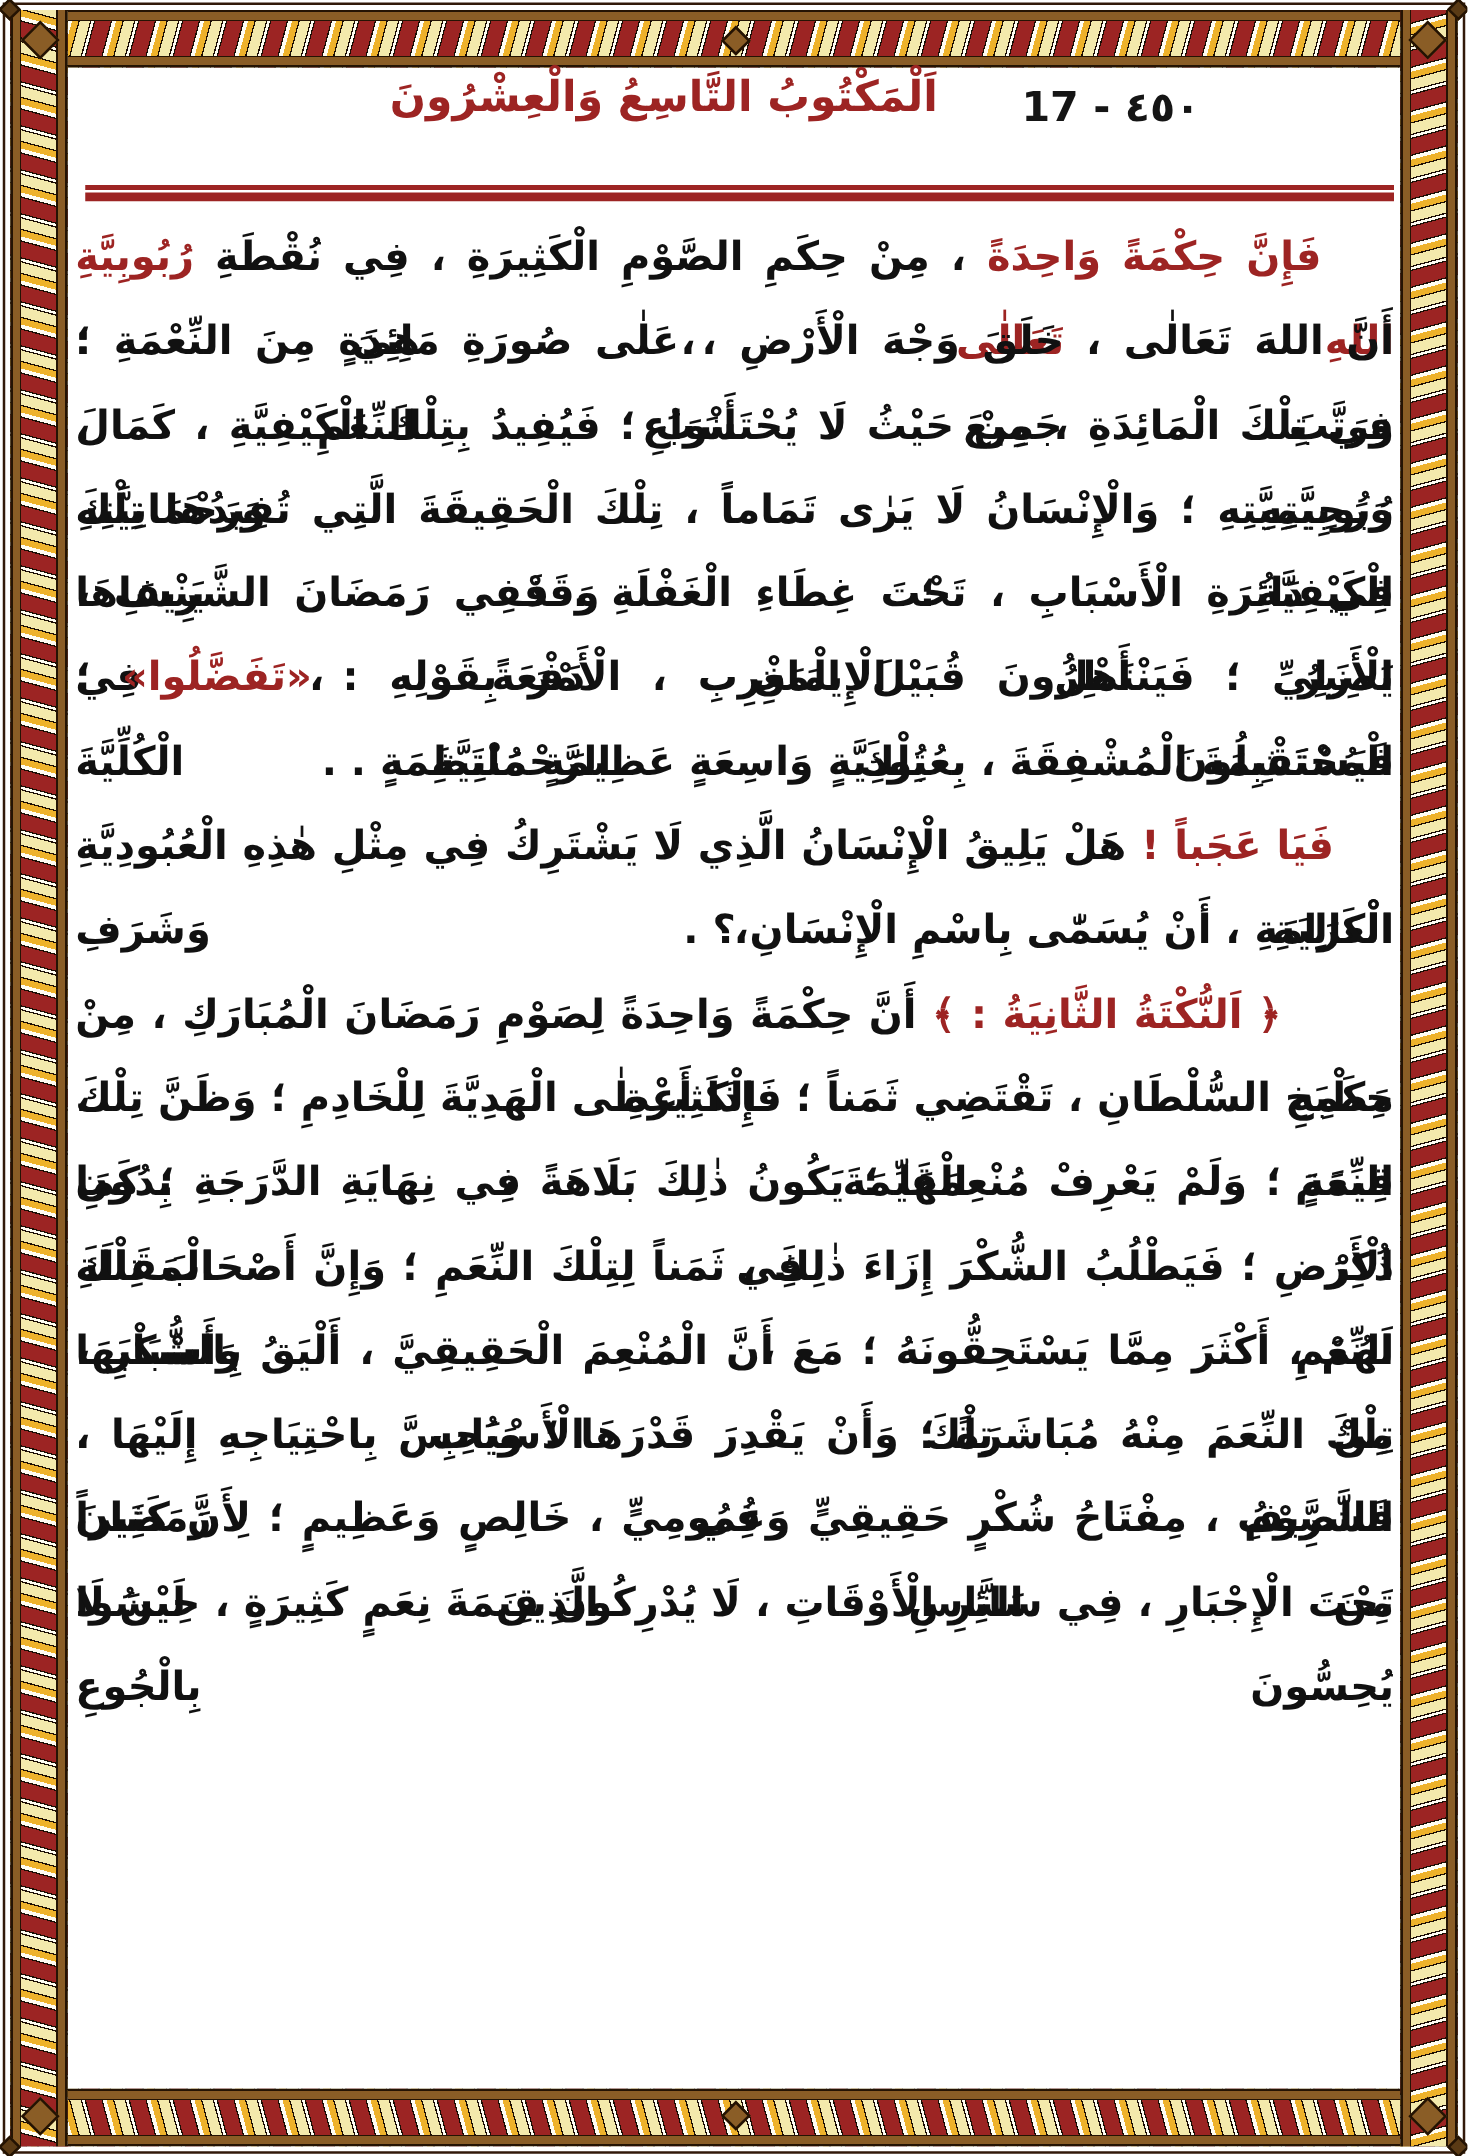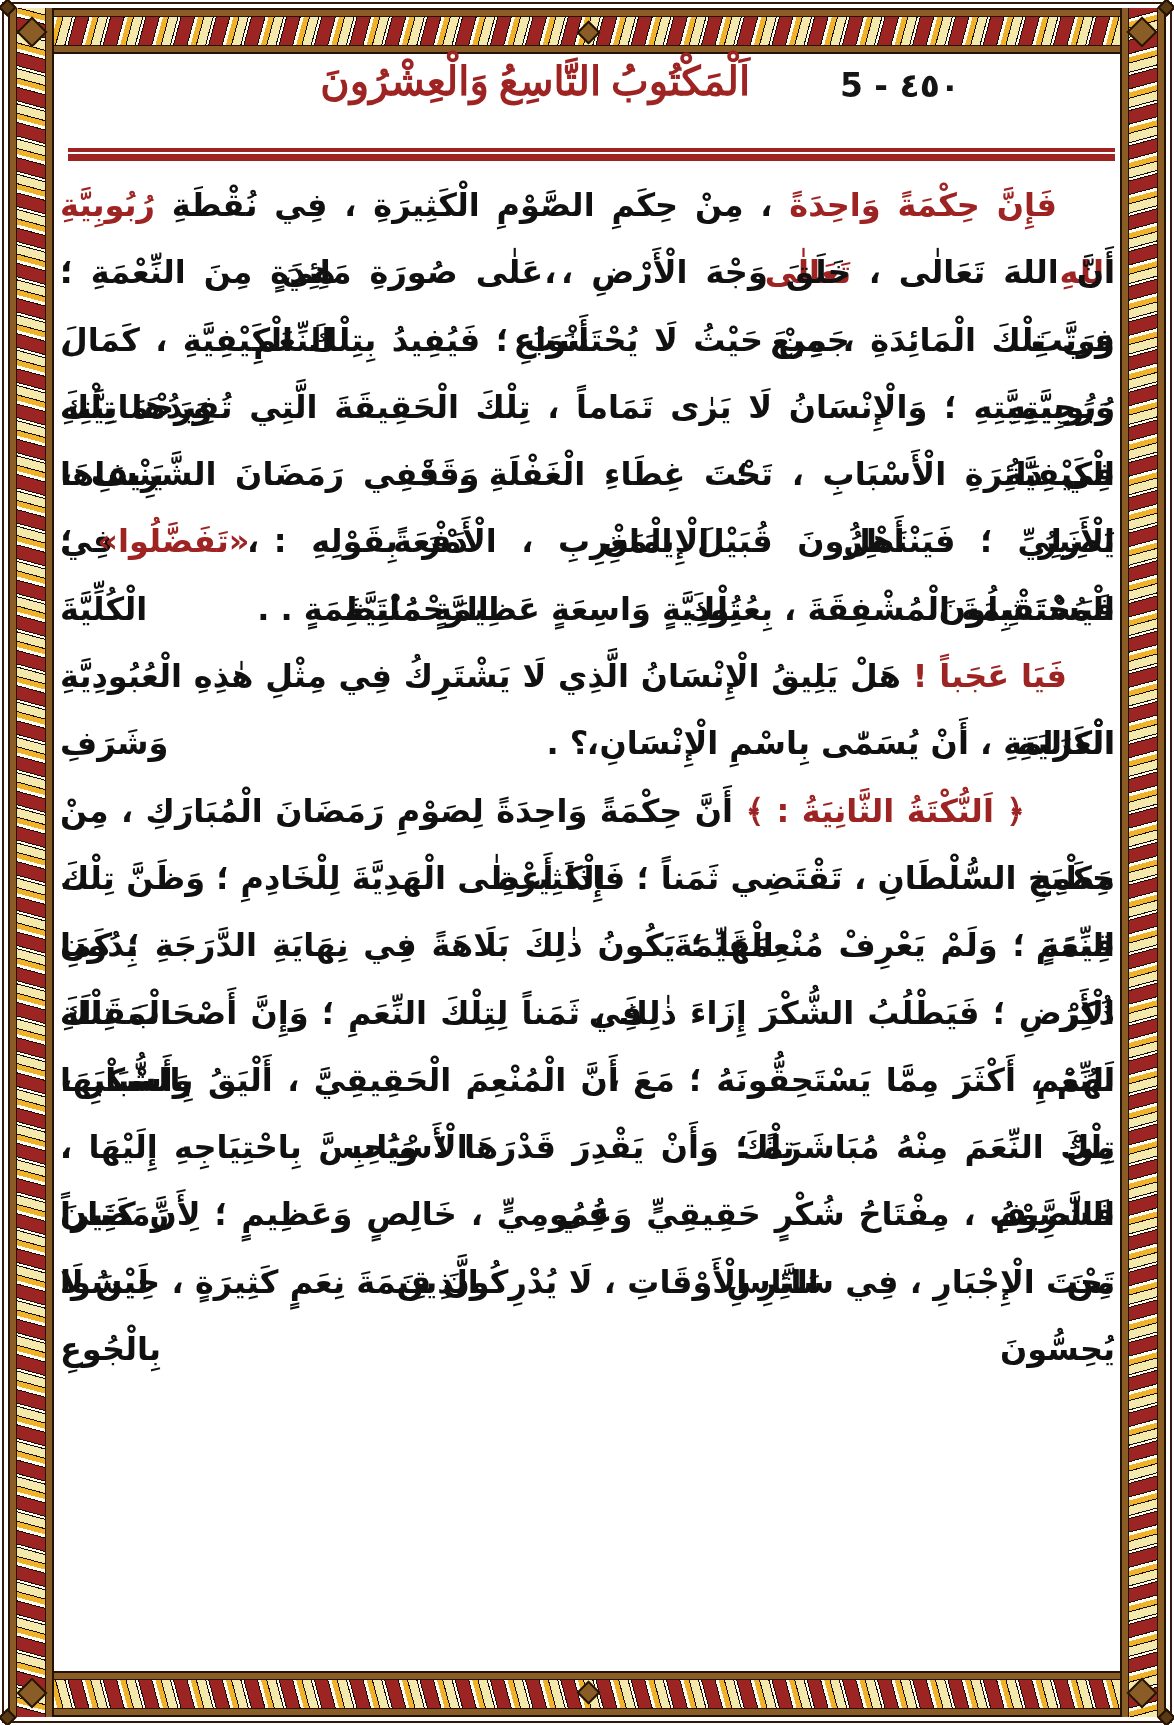--- a/index.html
+++ b/index.html
@@ -34,21 +34,21 @@
   .orn.finial{width:9px;height:9px;background:#5a3a15;}
   .orn.f-tl{top:1px;left:1px;} .orn.f-tr{top:1px;right:1px;}
   .orn.f-bl{bottom:1px;left:1px;} .orn.f-br{bottom:1px;right:1px;}
   .orn.mid{width:13px;height:13px;}
   .orn.m-t{top:24px;left:580px;} .orn.m-b{bottom:24px;left:580px;}
 
   
   .content{position:absolute;left:60px;right:59px;top:0;bottom:0;direction:rtl;}
   .header-row{position:absolute;top:56px;left:0;right:0;height:70px;}
   .page-numbers{position:absolute;right:155px;top:10px;font-size:33px;font-weight:bold;color:#151515;white-space:nowrap;}
-  .doc-title{position:absolute;right:365px;top:2px;font-size:40px;font-weight:bold;color:var(--accent,#9d2423);white-space:nowrap;font-family:Liberation Serif, serif;}
+  .doc-title{position:absolute;right:365px;top:2px;font-size:34px;font-weight:bold;color:var(--accent,#9d2423);white-space:nowrap;}
   .double-rule{position:absolute;top:148px;left:8px;right:0;}
   .double-rule .rt{height:4px;background:var(--accent,#9d2423);margin-bottom:2px;}
   .double-rule .rb{height:7px;background:var(--accent,#9d2423);}
   .body-text{position:absolute;top:172px;left:0;right:0;font-size:32px;font-weight:bold;color:#111;}
   .line{height:67.3px;line-height:67.3px;text-align:right;white-space:normal;}
   .line.j{text-align:justify;text-align-last:justify;}
   .line .red{color:var(--accent,#9d2423);}
 </style>
 </head>
 <body>
@@ -66,21 +66,21 @@
   <div class="orn corner c-br"></div>
   <div class="orn finial f-tl"></div>
   <div class="orn finial f-tr"></div>
   <div class="orn finial f-bl"></div>
   <div class="orn finial f-br"></div>
   <div class="orn mid m-t"></div>
   <div class="orn mid m-b"></div>
 
   <div class="content">
     <div class="header-row">
-      <div class="page-numbers">٤٥٠ - 5</div>
+      <div class="page-numbers">٤٥٠ - 17</div>
       <div class="doc-title">اَلْمَكْتُوبُ التَّاسِعُ وَالْعِشْرُونَ</div>
     </div>
 
     <div class="double-rule">
       <div class="rt"></div>
       <div class="rb"></div>
     </div>
 
     <div class="body-text">
         <div class="line j" style="text-indent: 58px;"><span class="red">فَإِنَّ حِكْمَةً وَاحِدَةً</span><span> ، مِنْ حِكَمِ الصَّوْمِ الْكَثِيرَةِ ، فِي نُقْطَةِ </span><span class="red">رُبُوبِيَّةِ اللهِ تَعَالٰى</span><span> ، هِيَ :</span></div>

